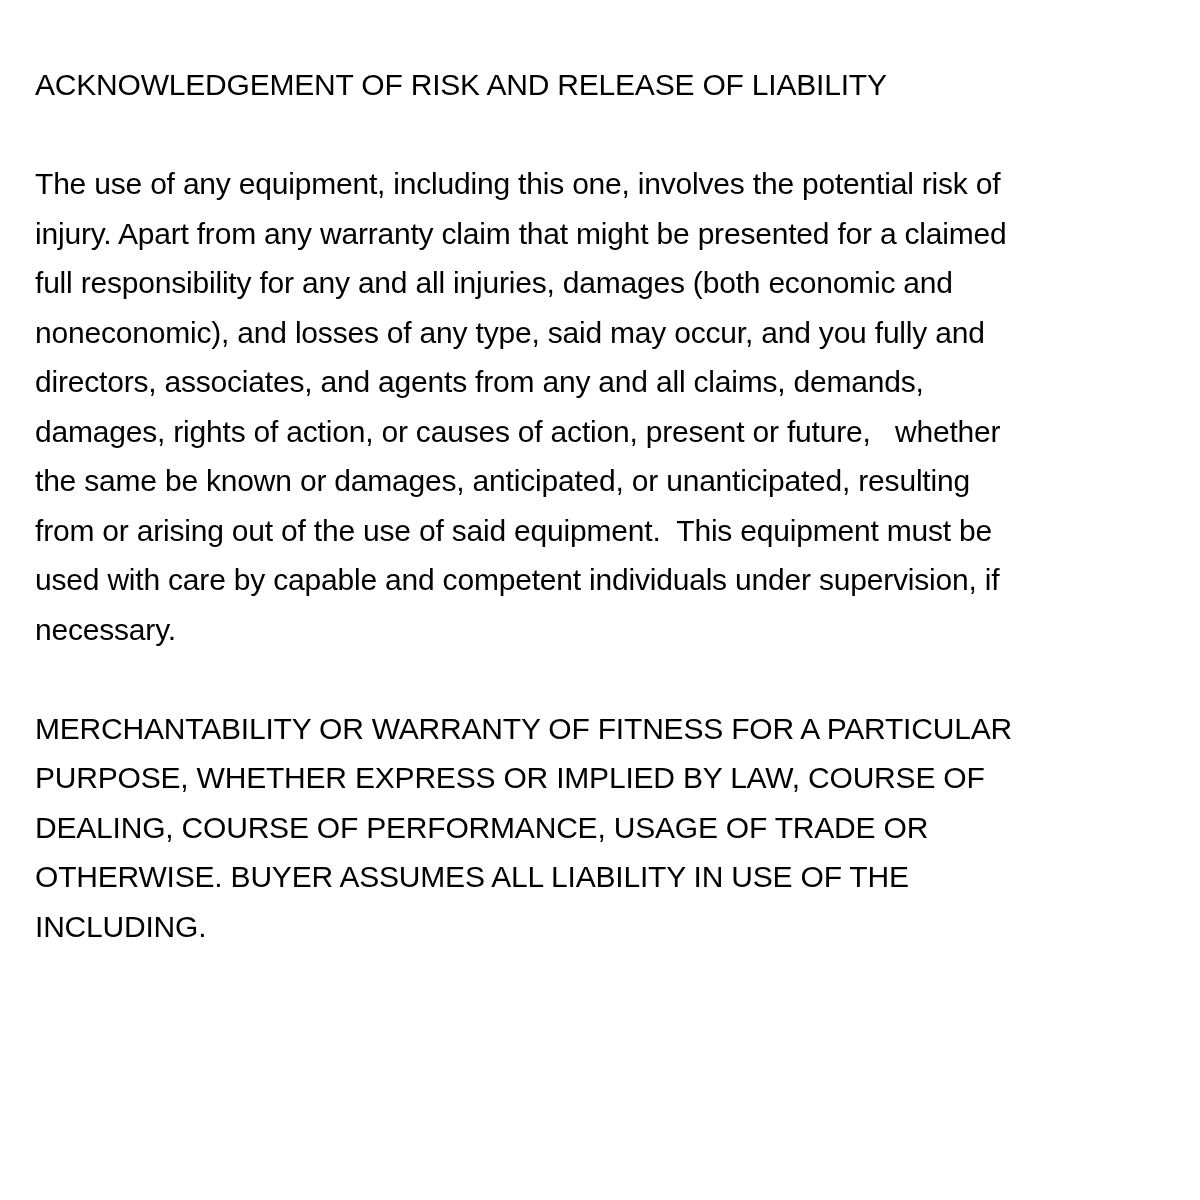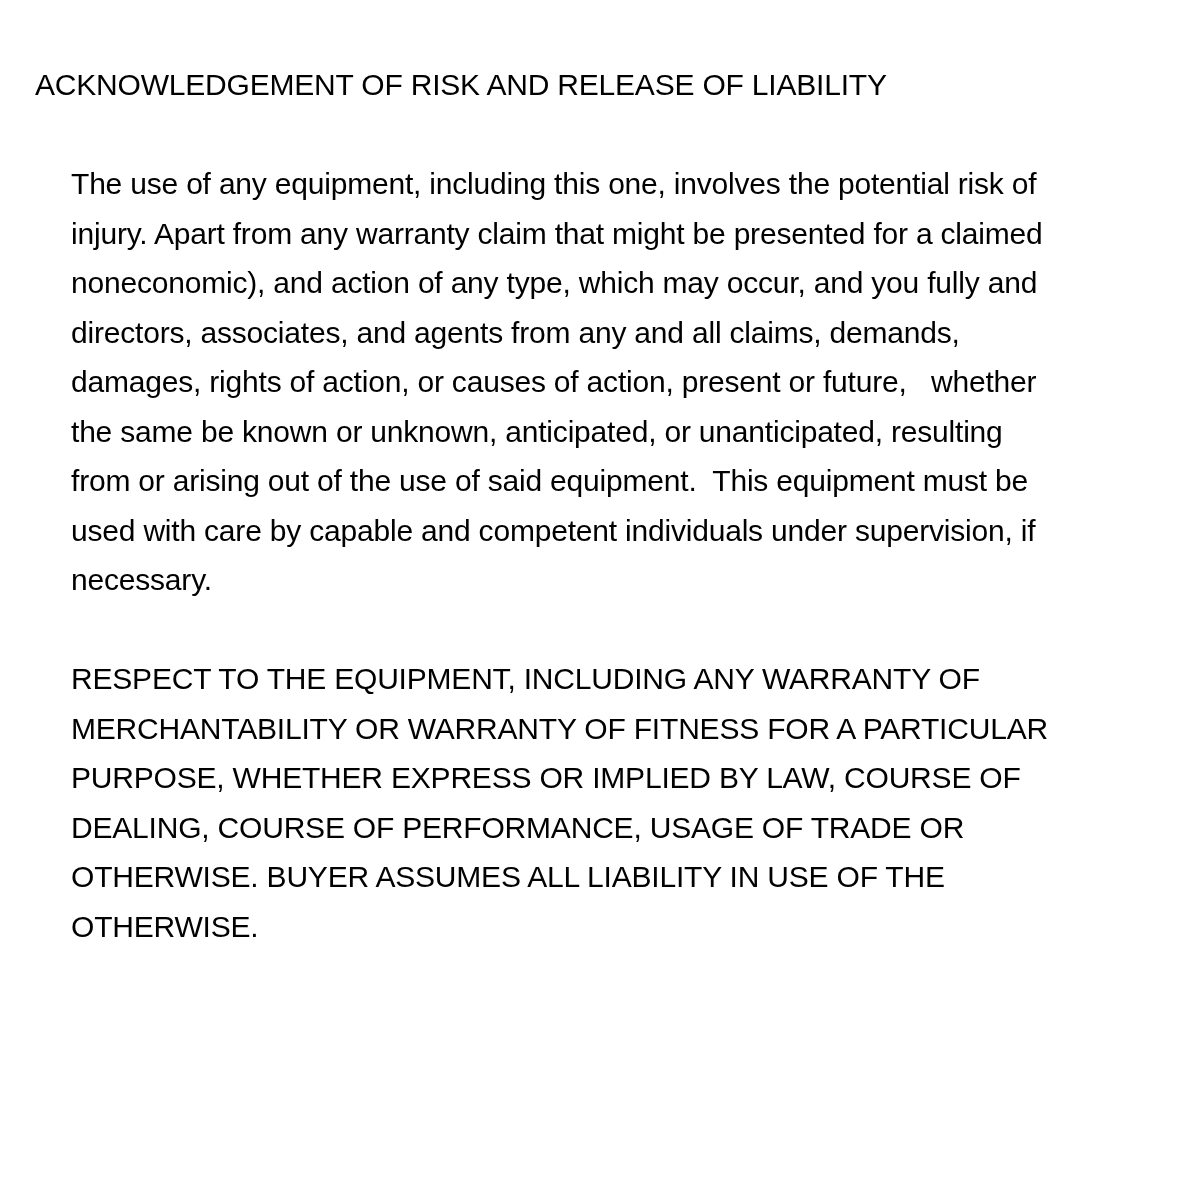--- a/index.html
+++ b/index.html
@@ -19,21 +19,20 @@
     width: 1200px;
     height: 1200px;
     padding: 60px 30px 0 35px;
     border-radius: 13px;
   }
   .line {
     font-size: 30px;
     line-height: 49.5px;
     white-space: pre;
     letter-spacing: -0.2px;
-    margin-left: 36px;
   }
   .heading {
     font-size: 30px;
     line-height: 49.5px;
     white-space: pre;
     letter-spacing: -0.2px;
   }
   .blank {
     height: 49.5px;
   }
@@ -43,33 +42,33 @@
 
 <div class="page">
 
   <div class="heading">ACKNOWLEDGEMENT OF RISK AND RELEASE OF LIABILITY</div>
 
   <div class="blank"></div>
 
   <div>
     <div class="line">The use of any equipment, including this one, involves the potential risk of</div>
     <div class="line">injury. Apart from any warranty claim that might be presented for a claimed</div>
-    <div class="line">noneconomic), and action of any type, which may occur, and you fully and</div>
+    <div class="line">full responsibility for any and all injuries, damages (both economic and</div>
+    <div class="line">noneconomic), and losses of any type, said may occur, and you fully and</div>
     <div class="line">directors, associates, and agents from any and all claims, demands,</div>
     <div class="line">damages, rights of action, or causes of action, present or future,   whether</div>
-    <div class="line">the same be known or unknown, anticipated, or unanticipated, resulting</div>
+    <div class="line">the same be known or damages, anticipated, or unanticipated, resulting</div>
     <div class="line">from or arising out of the use of said equipment.  This equipment must be</div>
     <div class="line">used with care by capable and competent individuals under supervision, if</div>
     <div class="line">necessary.</div>
   </div>
 
   <div class="blank"></div>
 
   <div>
-    <div class="line">RESPECT TO THE EQUIPMENT, INCLUDING ANY WARRANTY OF</div>
     <div class="line">MERCHANTABILITY OR WARRANTY OF FITNESS FOR A PARTICULAR</div>
     <div class="line">PURPOSE, WHETHER EXPRESS OR IMPLIED BY LAW, COURSE OF</div>
     <div class="line">DEALING, COURSE OF PERFORMANCE, USAGE OF TRADE OR</div>
     <div class="line">OTHERWISE. BUYER ASSUMES ALL LIABILITY IN USE OF THE</div>
-    <div class="line">OTHERWISE.</div>
+    <div class="line">INCLUDING.</div>
   </div>
 
 </div>
 
 </body></html>

